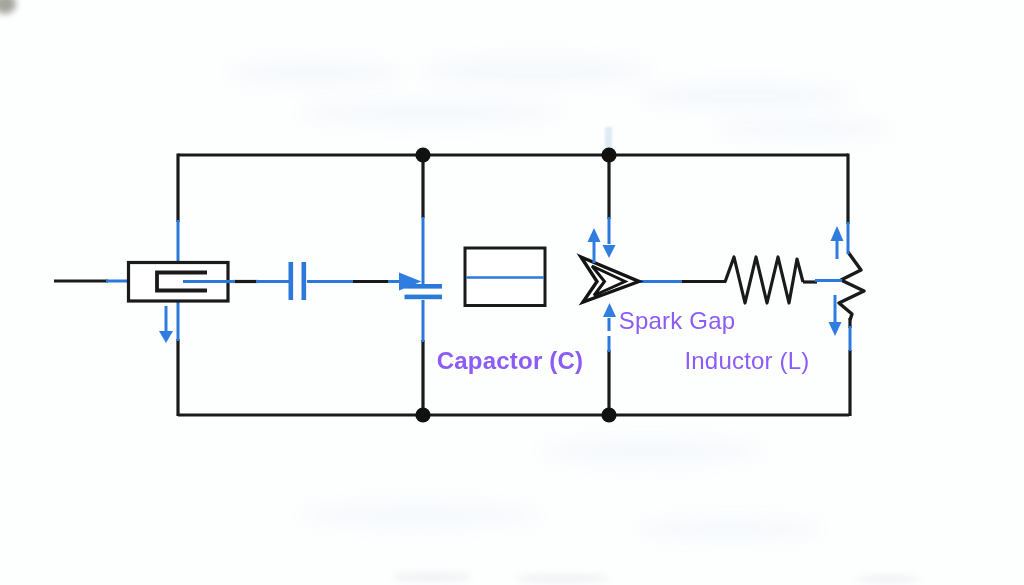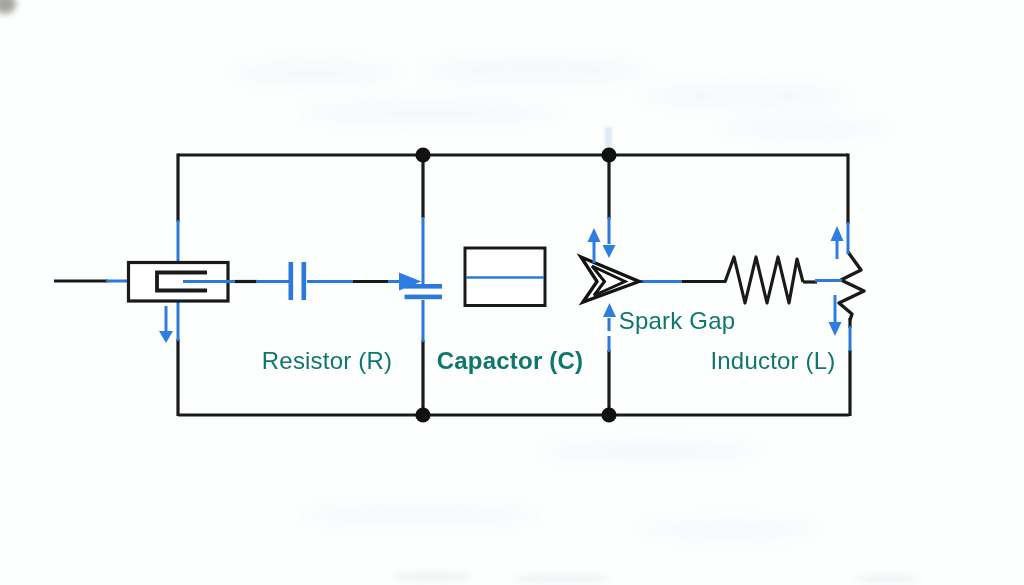--- a/index.html
+++ b/index.html
@@ -4,21 +4,21 @@
 <style>
   html,body{margin:0;padding:0;background:#e9e9e9;}
   .stage{
     position:relative;width:1024px;height:585px;margin:0 auto;
     background:#fdfefe;overflow:hidden;
     font-family:"Liberation Sans", sans-serif;
   }
   .diagram-svg{position:absolute;left:0;top:0;width:1024px;height:585px;}
   .label{
     position:absolute;transform:translate(-50%,-50%);
-    font-size:24px;color:#0f766e;white-space:nowrap;letter-spacing:.2px;
+    font-size:24px;color:#8b5cf6;white-space:nowrap;letter-spacing:.2px;
   }
   .blob{position:absolute;border-radius:50%;pointer-events:none;}
   .ghost{background:rgba(120,160,210,.05);filter:blur(8px);}
   .smudge{background:rgba(45,65,85,.06);filter:blur(3px);}
   .corner-blob{background:rgba(75,80,62,.5);filter:blur(3px);}
   .ghost-line{position:absolute;background:rgba(120,165,215,.22);filter:blur(1px);}
 </style>
 </head>
 <body>
 
@@ -127,17 +127,16 @@
     </g>
 
     <g fill="#111111">
       <circle cx="423" cy="155" r="7.6"></circle>
       <circle cx="609" cy="155" r="7.6"></circle>
       <circle cx="423" cy="415" r="7.6"></circle>
       <circle cx="609" cy="415" r="7.6"></circle>
     </g>
   </svg>
 
-  <div class="label" style="left:327px;top:361px;">Resistor (R)</div>
   <div class="label" style="left:510px;top:361px;font-weight:bold;">Capactor (C)</div>
   <div class="label" style="left:677px;top:321px;">Spark Gap</div>
-  <div class="label" style="left:773px;top:361px;">Inductor (L)</div>
+  <div class="label" style="left:747px;top:361px;">Inductor (L)</div>
 </div>
 
 </body></html>

